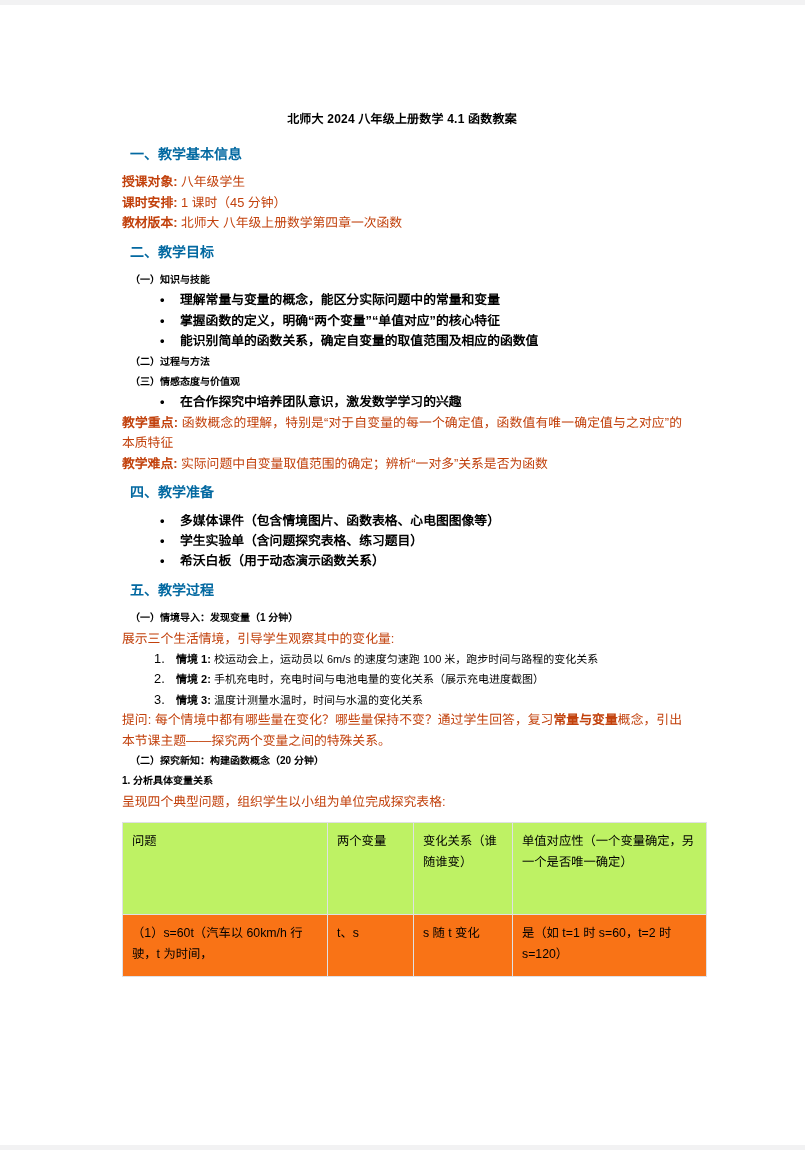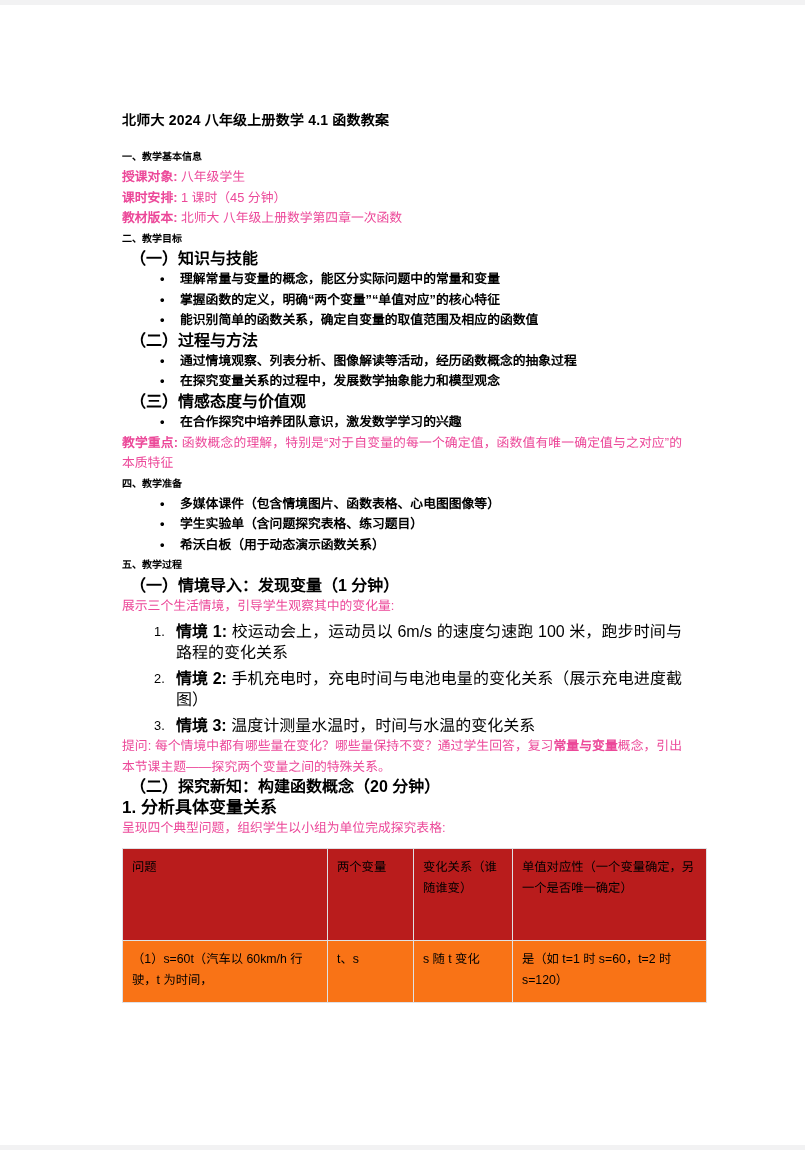--- a/index.html
+++ b/index.html
@@ -22,52 +22,52 @@
     box-sizing: border-box;
     padding: 0;
   }
   .content {
     position: absolute;
     left: 122px;
     top: 104px;
     width: 560px;
   }
   .doc-title {
-    font-size: 14px;
-    font-weight: bold;
-    text-align: left;
+    font-size: 12px;
+    font-weight: bold;
+    text-align: center;
     color: #000;
     margin: 0 0 18px 0;
     letter-spacing: 0.2px;
   }
   .h2 {
+    font-size: 14px;
+    font-weight: bold;
+    color: #0369a1;
+    margin: 8px;
+    line-height: 20.4px;
+  }
+  .h3 {
     font-size: 10px;
     font-weight: bold;
-    color: #000000;
-    margin: 0;
-    line-height: 20.4px;
-  }
-  .h3 {
-    font-size: 16px;
-    font-weight: bold;
     color: #000;
     margin: 0;
     line-height: 20.4px;
     padding-left: 8px;
   }
   .h4 {
-    font-size: 17px;
+    font-size: 10px;
     font-weight: bold;
     color: #000;
     margin: 0;
     line-height: 20.4px;
   }
   .para {
     font-size: 12.8px;
-    color: #ec4899;
+    color: #c2410c;
     margin: 0;
     line-height: 20.4px;
     text-align: justify;
   }
   .para b, .lbl {
     font-weight: bold;
   }
   ul.bullets {
     margin: 0;
     padding-left: 56px;
@@ -88,27 +88,26 @@
     top: 0;
     font-size: 12.8px;
   }
   ol.numbers {
     margin: 0;
     padding-left: 54px;
     list-style: none;
     counter-reset: sc;
   }
   ol.numbers > li {
-    font-size: 16px;
+    font-size: 11px;
     line-height: 20.4px;
     color: #000;
     position: relative;
     counter-increment: sc;
     text-align: justify;
-    margin-top: 6px;
   }
   ol.numbers > li::before {
     content: counter(sc) ".";
     position: absolute;
     left: -22px;
     top: 0;
     font-size: 12.8px;
   }
   table.explore {
     border-collapse: collapse;
@@ -120,21 +119,21 @@
     border: 1px solid #dfe1e5;
     font-size: 12.3px;
     line-height: 20.4px;
     color: #000;
     font-weight: normal;
     text-align: left;
     vertical-align: top;
     padding: 8px 9px 9px 9px;
   }
   table.explore thead th {
-    background: #b91c1c;
+    background: #bef264;
     height: 74px;
   }
   table.explore tbody td {
     background: #f97316;
     height: 44px;
   }
   .col-a { width: 186px; }
   .col-b { width: 67px; }
   .col-c { width: 80px; }
   .col-d { width: 175px; }
@@ -165,33 +164,33 @@
     <div class="h2">二、教学目标</div>
 
     <div class="h3">（一）知识与技能</div>
     <ul class="bullets">
       <li>理解常量与变量的概念，能区分实际问题中的常量和变量</li>
       <li>掌握函数的定义，明确“两个变量”“单值对应”的核心特征</li>
       <li>能识别简单的函数关系，确定自变量的取值范围及相应的函数值</li>
     </ul>
 
     <div class="h3">（二）过程与方法</div>
-    <ul class="bullets">
-      <li>通过情境观察、列表分析、图像解读等活动，经历函数概念的抽象过程</li>
-      <li>在探究变量关系的过程中，发展数学抽象能力和模型观念</li>
-    </ul>
 
     <div class="h3">（三）情感态度与价值观</div>
     <ul class="bullets">
       <li>在合作探究中培养团队意识，激发数学学习的兴趣</li>
     </ul>
 
     <div class="para">
       <span class="lbl">教学重点:</span>
       <span>函数概念的理解，特别是“对于自变量的每一个确定值，函数值有唯一确定值与之对应”的本质特征</span>
+    </div>
+    <div class="para">
+      <span class="lbl">教学难点:</span>
+      <span>实际问题中自变量取值范围的确定；辨析“一对多”关系是否为函数</span>
     </div>
 
     <div class="h2">四、教学准备</div>
     <ul class="bullets">
       <li>多媒体课件（包含情境图片、函数表格、心电图图像等）</li>
       <li>学生实验单（含问题探究表格、练习题目）</li>
       <li>希沃白板（用于动态演示函数关系）</li>
     </ul>
 
     <div class="h2">五、教学过程</div>

